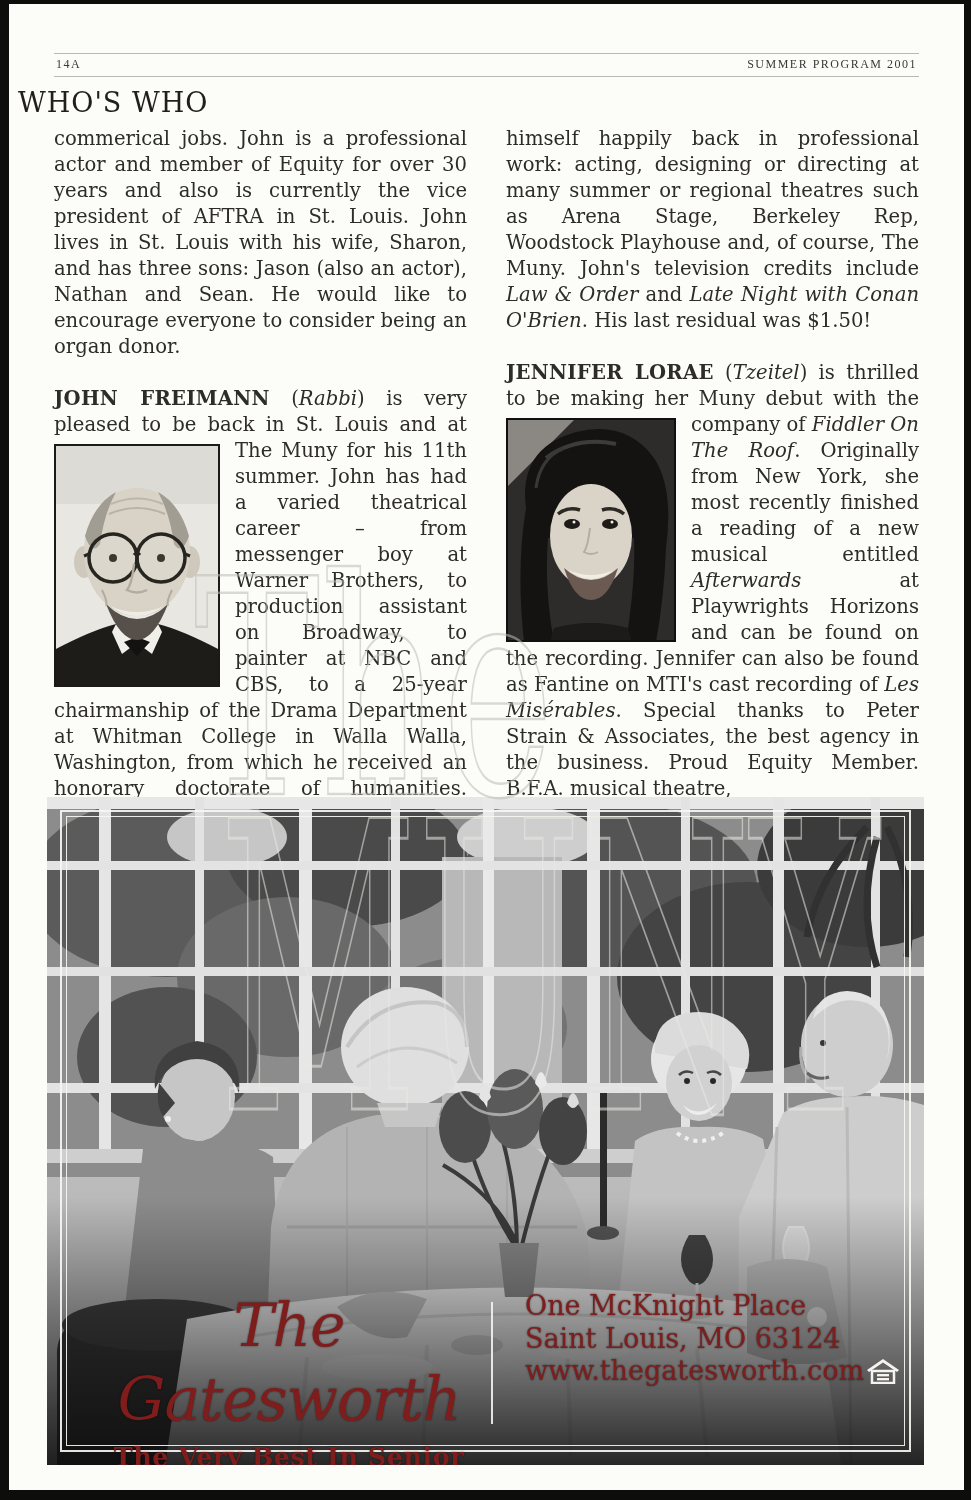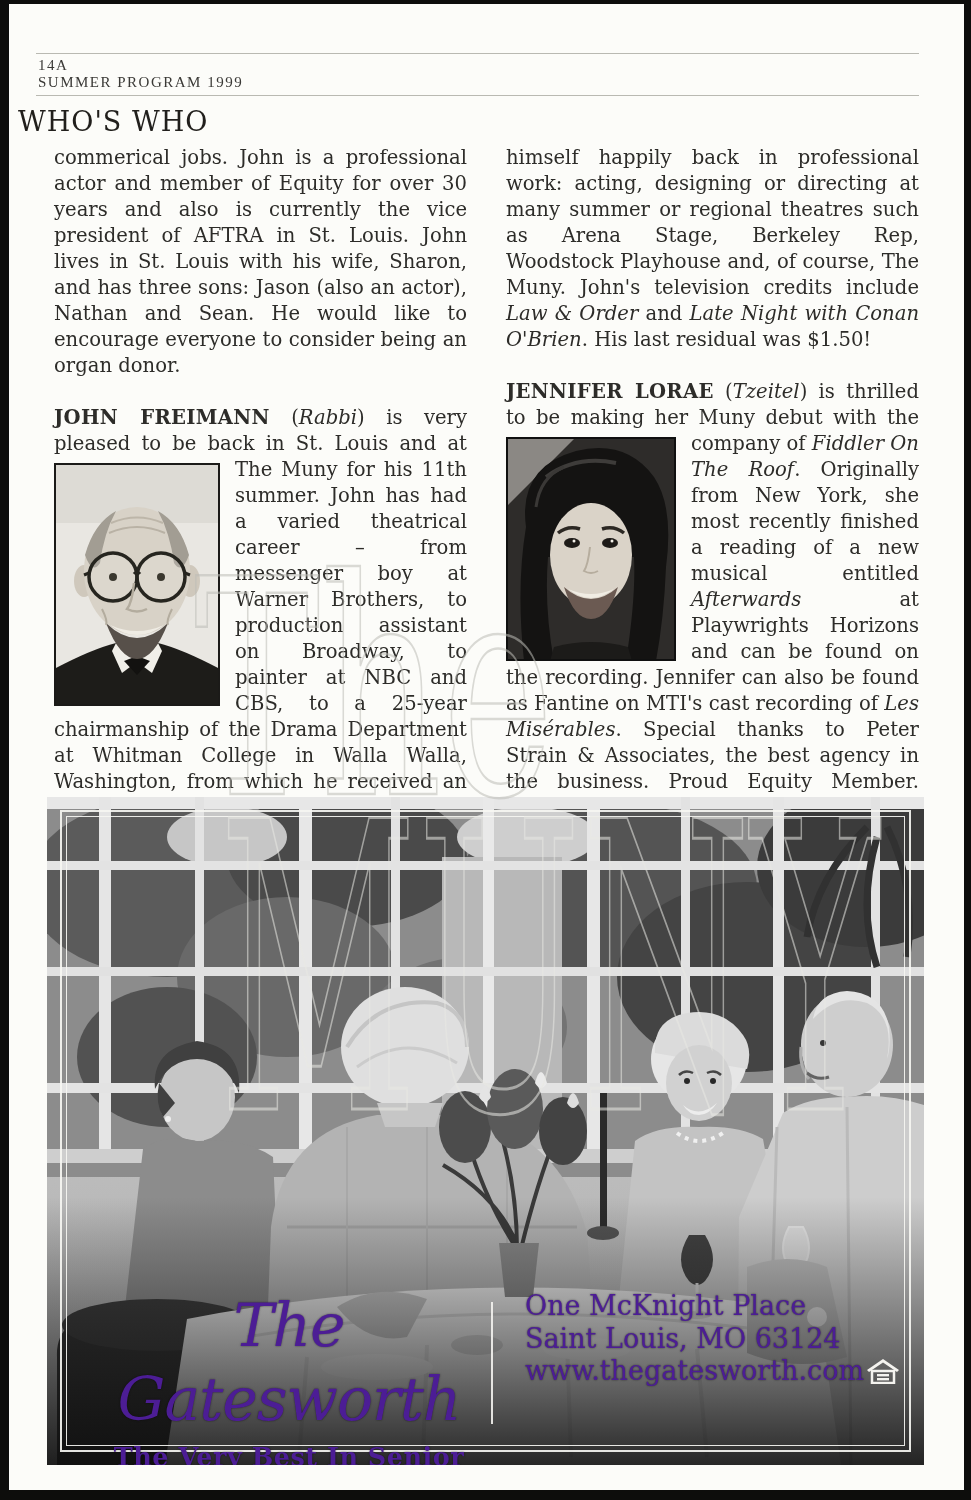--- a/index.html
+++ b/index.html
@@ -1,62 +1,62 @@
 <!DOCTYPE html>
 <html><head>
 <meta charset="utf-8">
 <style>
   html,body{margin:0;padding:0;background:#111;}
   .frame{position:relative;width:971px;height:1500px;background:#0d0d0c;overflow:hidden;
          font-family:"DejaVu Serif", serif;}
   .page{position:absolute;left:9px;top:4px;right:7px;bottom:10px;background:#fcfcf9;overflow:hidden;}
 
   
-  .hdr{margin:49px 45px 0 27px;display:flex;justify-content:space-between;align-items:baseline;
+  .hdr{margin:49px 45px 0 45px;display:flex;justify-content:space-between;align-items:baseline;
        border-top:1px solid #b9b9b2;border-bottom:1px solid #b9b9b2;padding:3px 2px 4px 2px;
-       font-family:"Liberation Serif", serif;font-size:15px;letter-spacing:1.5px;color:#3a3936;flex-direction:column;}
+       font-family:"Liberation Serif", serif;font-size:12px;letter-spacing:1.5px;color:#3a3936;}
   .title{ text-align:left;margin:10px 0 8px 9px;font-size:27px;letter-spacing:1px;color:#211f1c;}
 
   
   .cols{display:flex;gap:39px;margin:0 45px;}
   .col{flex:1 1 0;font-size:19.6px;line-height:26px;color:#2d2c29;text-align:justify;}
   .col p{margin:0 0 26px 0;}
   .col b{letter-spacing:.3px;}
 
   .headshot{float:left;margin:6px 15px 2px 0;background:#ddd;box-sizing:border-box;}
   .headshot svg{display:block;}
 
   
   .wm-svg{position:absolute;left:0;top:0;pointer-events:none;z-index:6;}
 
   
   .ad{position:absolute;left:38px;top:793px;width:877px;height:668px;background:#9a9994;overflow:hidden;}
   .ad > svg.scene{position:absolute;inset:0;width:100%;height:100%;filter:grayscale(1);}
   .ad-border{position:absolute;inset:13px;border:2px solid rgba(246,246,242,.92);pointer-events:none;z-index:4;}
   .ad-border.inner{inset:19px;border-width:1px;}
-  .ad-bottom{position:absolute;inset:auto 0 0 0;height:185px;z-index:5;color:#4c1d95;padding-left:40px;}
+  .ad-bottom{position:absolute;inset:auto 0 0 0;height:185px;z-index:5;color:#7f1d1d;padding-left:40px;}
   .ad-brand{position:absolute;left:42px;top:8px;width:400px;text-align:center;}
   .brand-script{font-style:italic;font-size:60px;line-height:74px;letter-spacing:-1px;
                 text-shadow:0 0 2px rgba(0,0,0,.55);}
   .brand-tagline{font-size:25.5px;font-weight:bold;margin-top:6px;letter-spacing:.5px;
                  text-shadow:0 0 2px rgba(0,0,0,.55);}
   .ad-divider{position:absolute;left:444px;top:22px;height:122px;width:2px;background:rgba(244,243,239,.9);}
   .ad-contact{position:absolute;left:478px;top:10px;font-size:27px;line-height:32.5px;
               text-shadow:0 0 2px rgba(0,0,0,.6);}
   .web-row{display:flex;align-items:center;gap:2px;}
 </style>
 </head>
 <body>
 
 <div class="frame">
   <div class="page">
 
     <div class="hdr">
       <span>14A</span>
-      <span>SUMMER PROGRAM 1999</span>
+      <span>SUMMER PROGRAM 2001</span>
     </div>
 
     <div class="title">WHO'S WHO</div>
 
     <div class="cols">
       <div class="col">
         <p><span>commerical jobs. John is a professional actor and member of Equity for over 30 years and also is currently the vice president of AFTRA in St. Louis. John lives in St. Louis with his wife, Sharon, and has three sons: Jason (also an actor), Nathan and Sean. He would like to encourage everyone to consider being an organ donor.</span></p>
         <p><span><b>JOHN FREIMANN</b><span> (</span><i>Rabbi</i><span>) is very pleased to be back in St. Louis and at The Muny for </span></span><span class="headshot">
             <svg width="166" height="243" viewBox="0 0 166 243">
               <rect x="0" y="0" width="166" height="243" fill="#e9e7e2"></rect>

